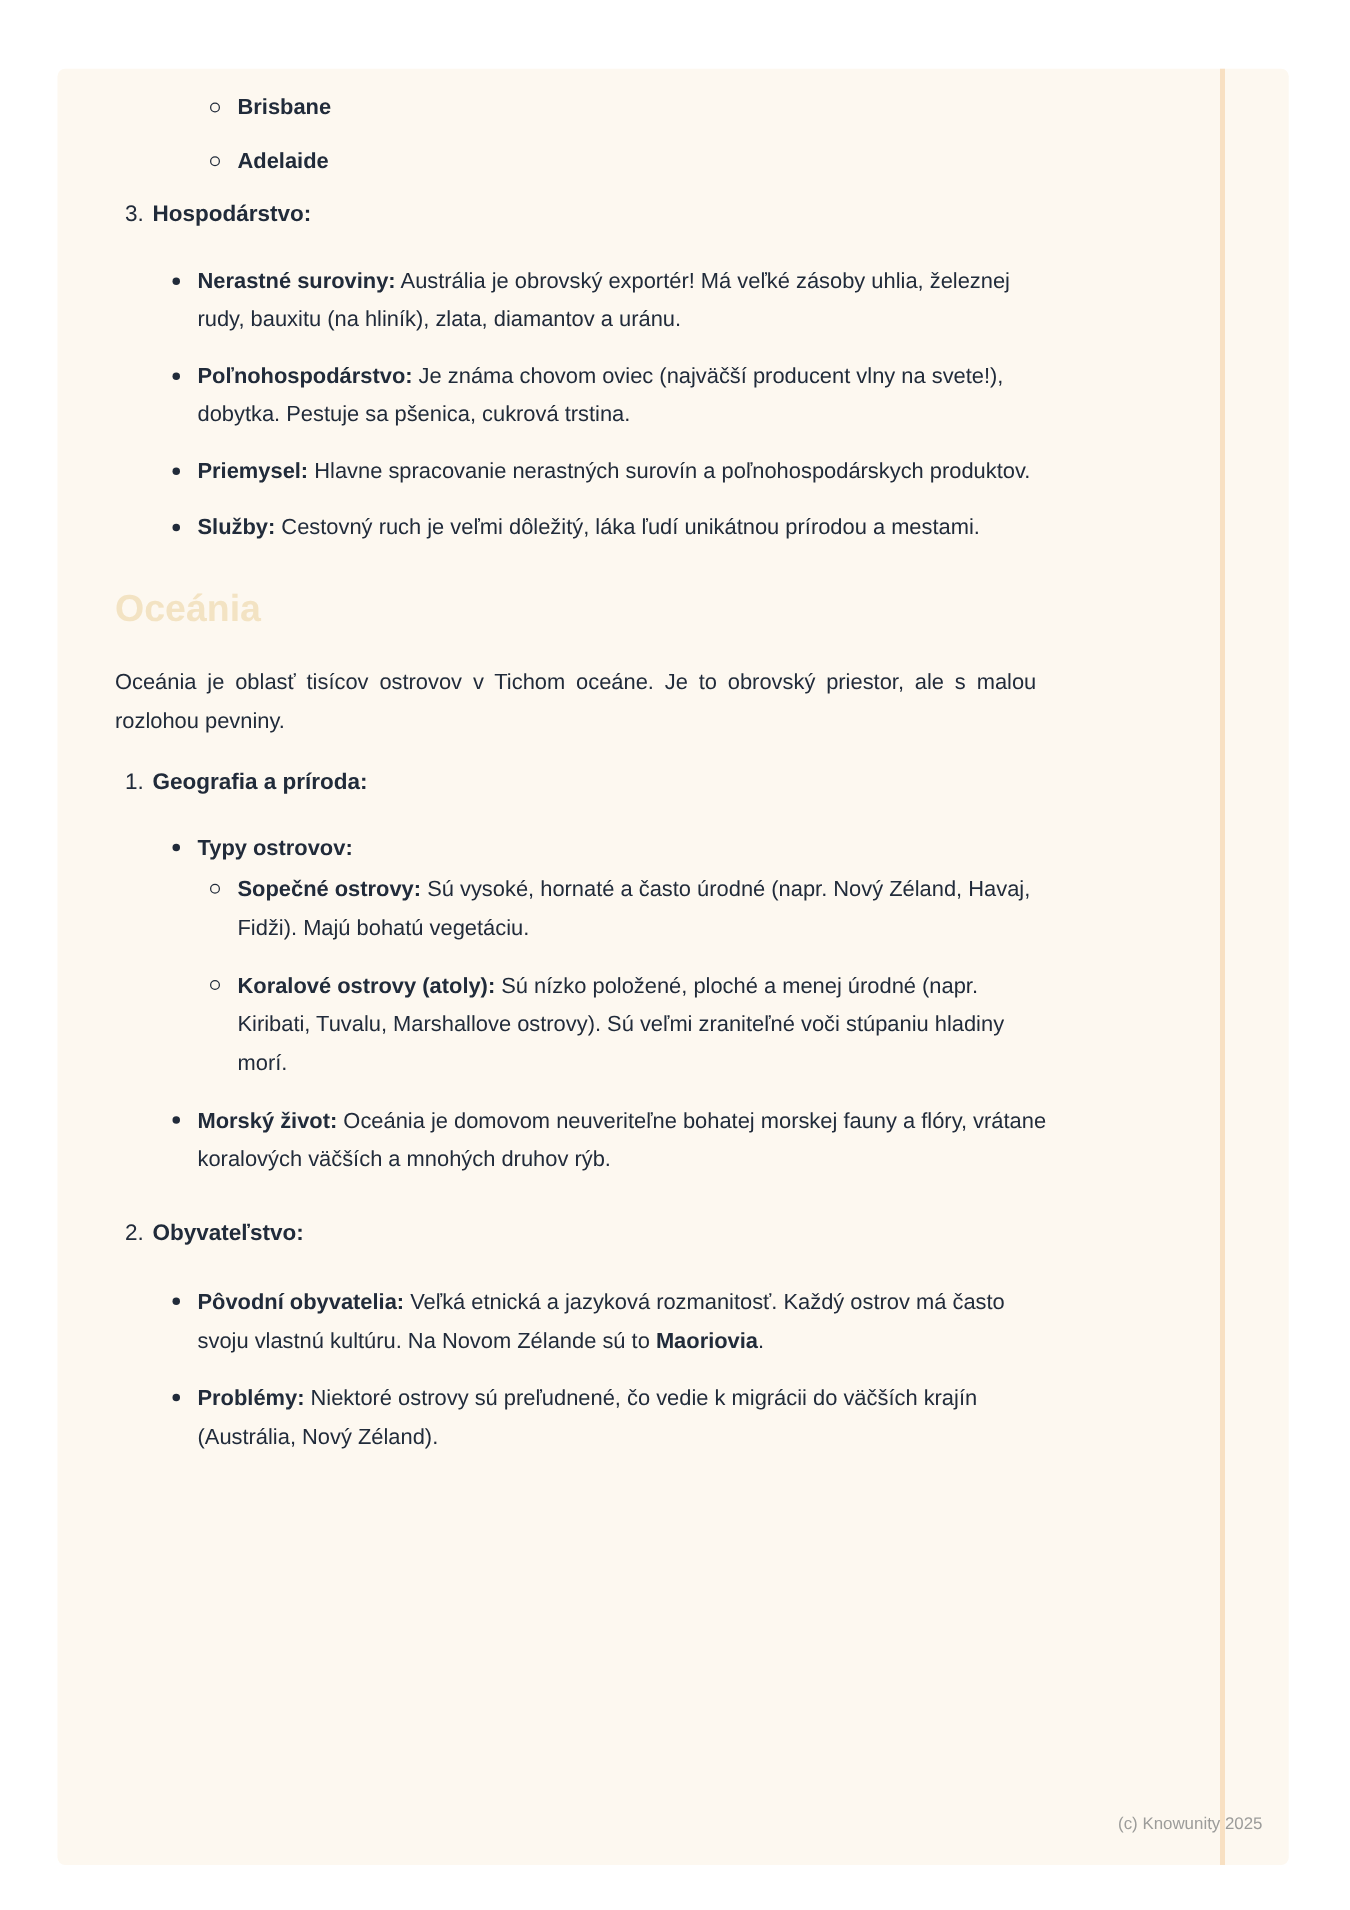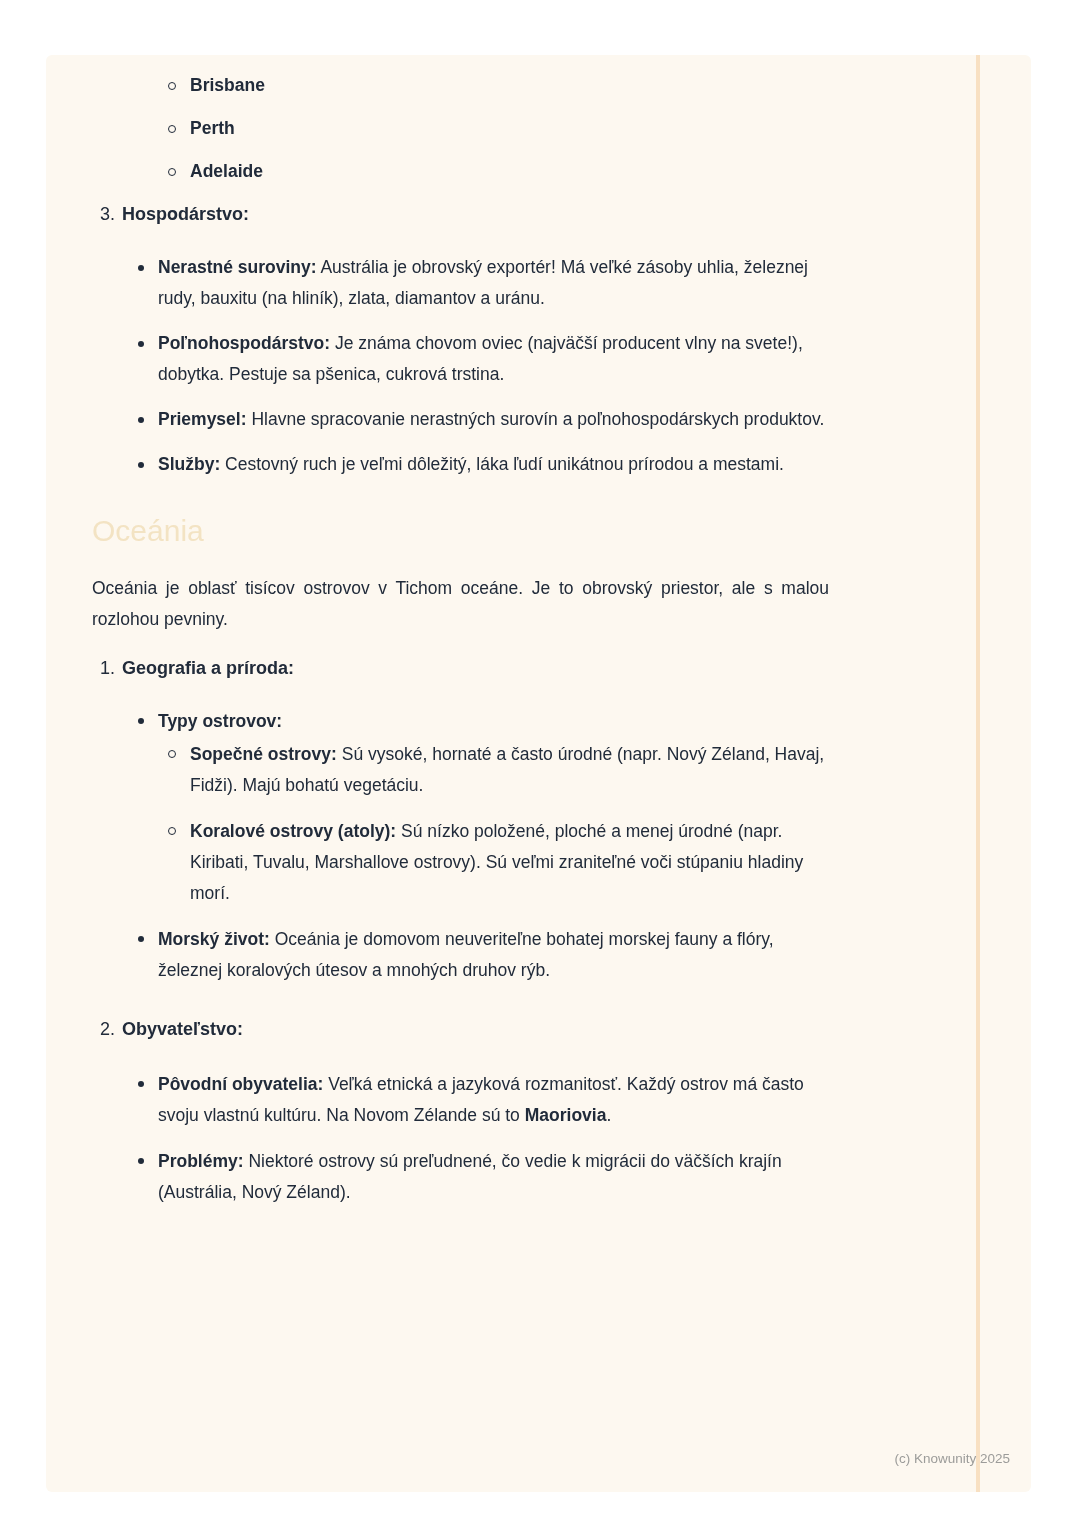--- a/index.html
+++ b/index.html
@@ -39,21 +39,21 @@
   .num-heading .ht  { font-weight:700; }
   .blist .li { margin-bottom:14px; }
   .blist { margin-top:22px; }
   .sublist { margin-top:2px; }
   .sublist .li { margin-bottom:15px; }
   .after-sub { margin-top:10px; }
   .gap14 { margin-top:14px; }
   .gap15 { margin-top:15px; }
   h1.doc-h1 {
     margin:33px 0 0 0; padding:0;
-    font-size:30px; line-height:36px; font-weight:400;
+    font-size:30px; line-height:36px; font-weight:700;
     color:#F3E3C3;
   }
   .intro {
     margin-top:24px; width:737px;
     text-align:justify;
   }
   .footer {
     position:absolute; top:1395px; right:21px;
     font-size:13.5px; line-height:18px;
     color:#9C9C9A;
@@ -65,24 +65,20 @@
 
 <div class="page">
   <div class="stripe"></div>
 
   <div class="content">
 
     <div class="top-list">
       <div class="li lvl2">
         <span class="marker circ"></span>
         <span><b>Brisbane</b><span></span></span>
-      </div>
-      <div class="li lvl2">
-        <span class="marker circ"></span>
-        <span><b>Perth</b><span></span></span>
       </div>
       <div class="li lvl2">
         <span class="marker circ"></span>
         <span><b>Adelaide</b><span></span></span>
       </div>
       <div class="li lvl2">
         <span class="marker circ"></span>
       </div>
     </div>
 
@@ -127,21 +123,21 @@
             <span><b>Sopečné ostrovy:</b><span> Sú vysoké, hornaté a často úrodné (napr. Nový Zéland, Havaj, Fidži). Majú bohatú vegetáciu.</span></span>
           </div>
           <div class="li lvl2" style="padding-left:32px;">
             <span class="marker circ" style="left:10px;"></span>
             <span><b>Koralové ostrovy (atoly):</b><span> Sú nízko položené, ploché a menej úrodné (napr. Kiribati, Tuvalu, Marshallove ostrovy). Sú veľmi zraniteľné voči stúpaniu hladiny morí.</span></span>
           </div>
         </div>
       </div>
       <div class="li lvl1 gap14">
         <span class="marker dot"></span>
-        <span><b>Morský život:</b><span> Oceánia je domovom neuveriteľne bohatej morskej fauny a flóry, železnej koralových útesov a mnohých druhov rýb.</span></span>
+        <span><b>Morský život:</b><span> Oceánia je domovom neuveriteľne bohatej morskej fauny a flóry, vrátane koralových väčších a mnohých druhov rýb.</span></span>
       </div>
     </div>
 
     <div class="num-heading" style="margin-top:28px;">
       <span class="num">2.</span><span class="ht">Obyvateľstvo:</span>
     </div>
 
     <div class="blist" style="margin-top:24px;">
       <div class="li lvl1">
         <span class="marker dot"></span>

